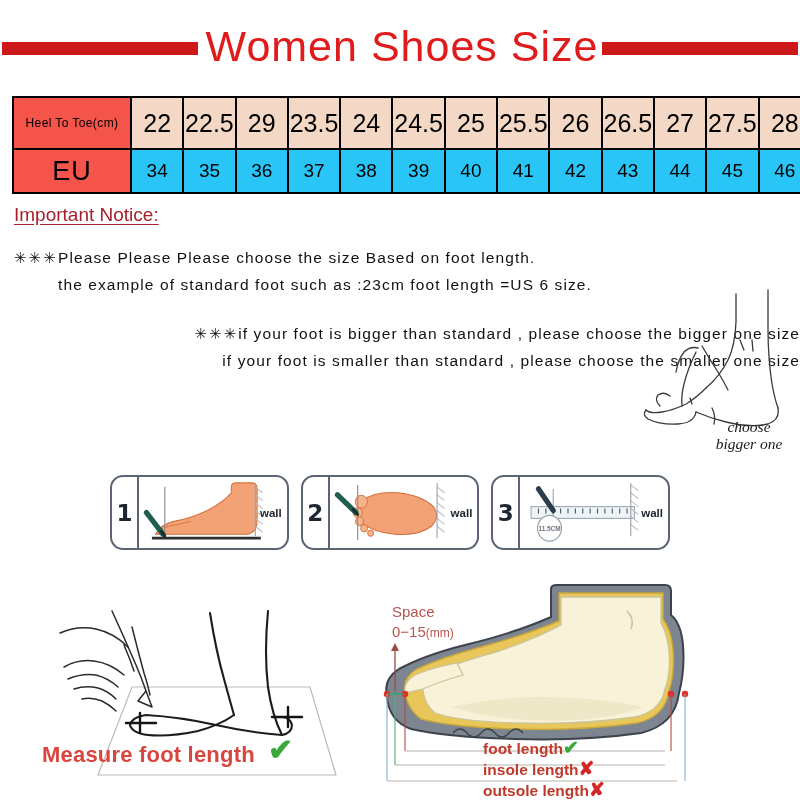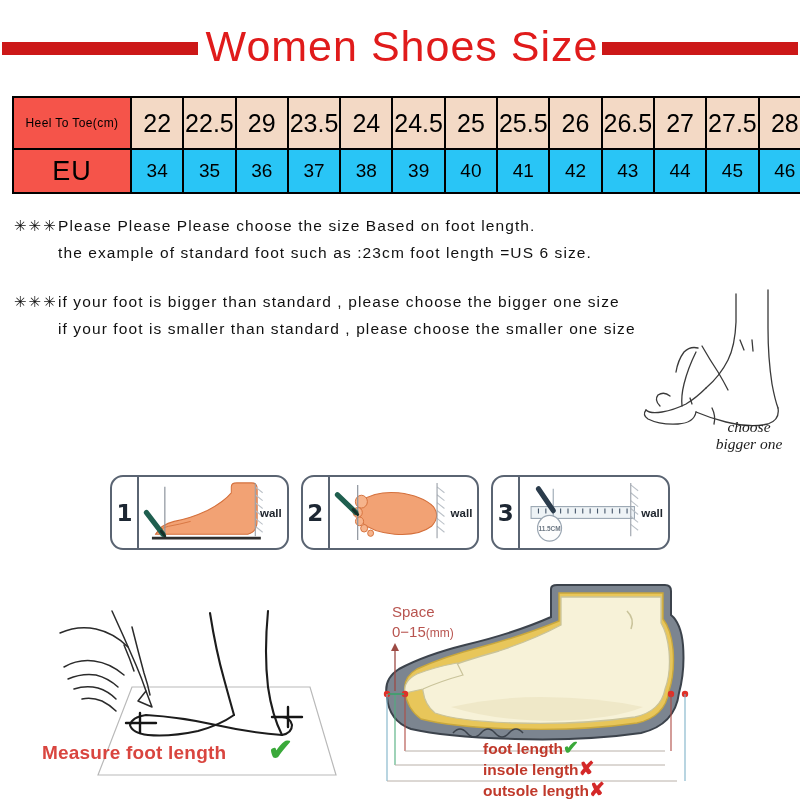--- a/index.html
+++ b/index.html
@@ -171,21 +171,21 @@
     left:20px;
     top:575px;
     width:345px;
     height:225px;
   }
   #measure-art svg { display:block; width:100%; height:100%; }
   #measure-label {
     position:absolute;
     left:42px;
     top:742px;
-    font-size:19px;
+    font-size:22px;
     font-weight:bold;
     color:#d9453f;
     white-space:nowrap;
     letter-spacing:.2px;
   }
   #measure-check {
     position:absolute;
     left:268px;
     top:735px;
     font-size:30px;
@@ -267,31 +267,32 @@
       <td class="cell-eu">42</td>
       <td class="cell-eu">43</td>
       <td class="cell-eu">44</td>
       <td class="cell-eu">45</td>
       <td class="cell-eu">46</td>
     </tr>
   </tbody>
 </table>
 
 <div id="notice">
+  <div id="notice-title">Important Notice:</div>
 
   <div class="notice-block">
     <div class="notice-line">
       <span class="stars">✳✳✳</span><span class="nl-inner sp">Please  Please  Please  choose  the  size  Based  on  foot  length.</span>
     </div>
     <div class="notice-line">
       <span class="indent"></span><span class="nl-inner sp">the  example  of  standard  foot  such  as :23cm  foot  length  =US  6  size.</span>
     </div>
   </div>
 
-  <div class="notice-block" style="margin-top:22px;">
+  <div class="notice-block" style="margin-top:22px;text-align:right;">
     <div class="notice-line">
       <span class="stars">✳✳✳</span><span class="nl-inner sp">if  your  foot  is  bigger  than  standard ,  please  choose  the  bigger  one  size</span>
     </div>
     <div class="notice-line">
       <span class="indent"></span><span class="nl-inner sp">if  your  foot  is  smaller  than  standard ,  please  choose  the  smaller  one  size</span>
     </div>
   </div>
 </div>
 
 <div id="foot-sketch">

